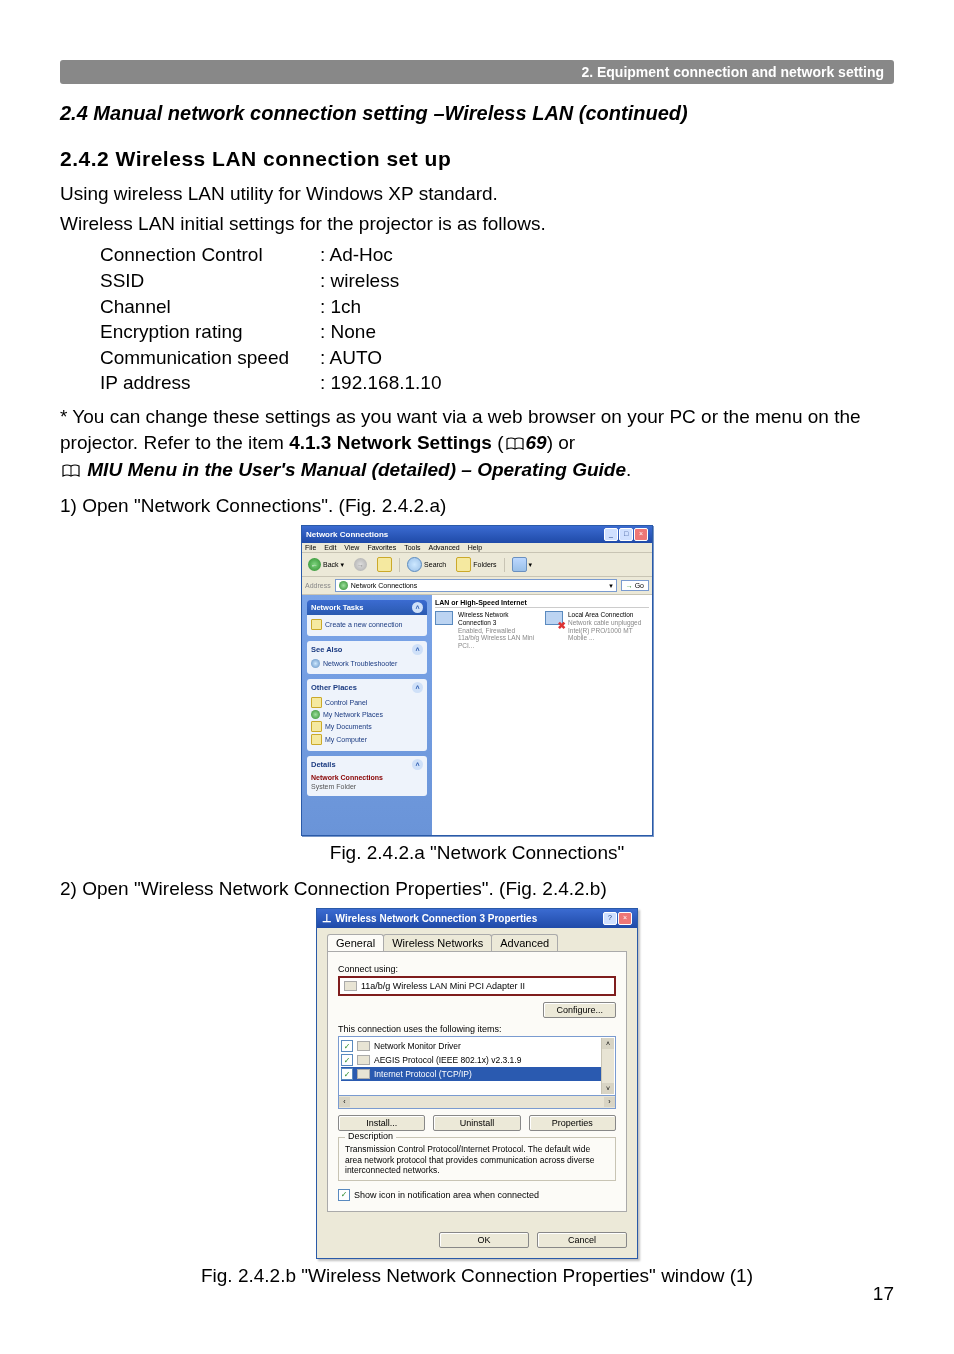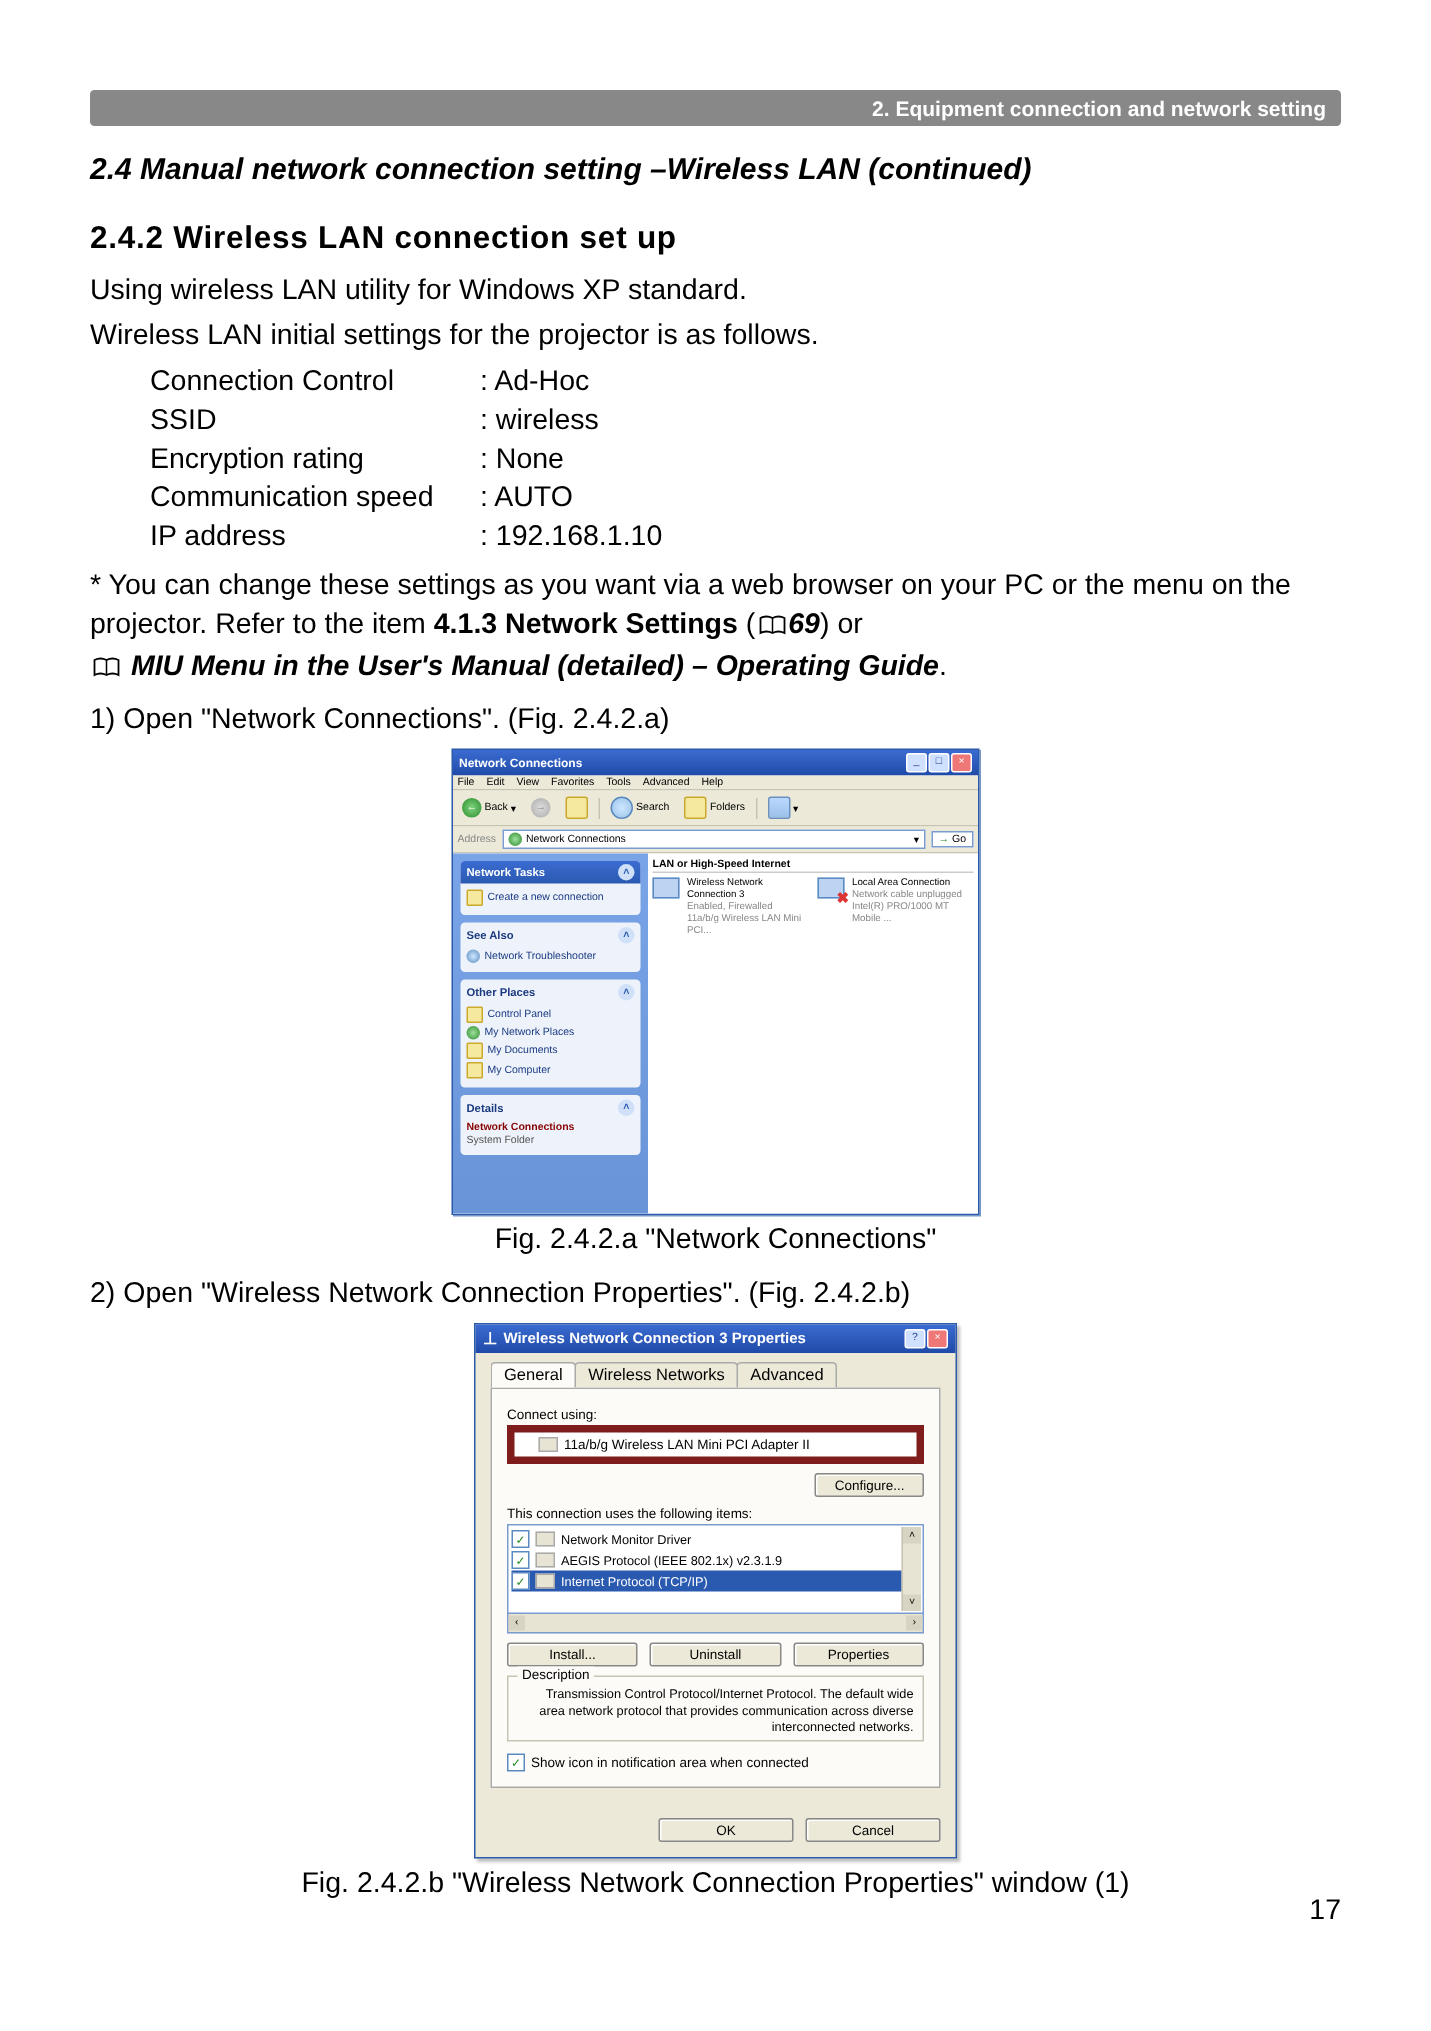--- a/index.html
+++ b/index.html
@@ -302,22 +302,22 @@
   }
   .tab.active { background: #fcfbf7; z-index: 2; }
   .tab-panel {
     background: #fcfbf7;
     border: 1px solid #aaa;
     padding: 10px 10px 8px 10px;
   }
   .dlg-label { font-size: 9px; margin: 2px 0; }
   .dlg-sunken {
     background: #fff;
-    border: 5px solid #7f1d1d;
-    padding: 3px 16px;
+    border: 2px solid #7f1d1d;
+    padding: 3px 4px;
     display: flex;
     align-items: center;
     gap: 4px;
   }
   .dlg-btn {
     background: #ece9d8;
     border: 1px solid #888;
     border-radius: 2px;
     padding: 2px 12px;
     font-size: 9px;
@@ -360,21 +360,20 @@
     margin-top:-1px;
   }
   .hscroll .hbtn { width:11px; height:10px; background:#d8d4c4; text-align:center; font-size:7px; line-height:10px;}
   .btn-row { display: flex; gap: 8px; margin: 6px 0; justify-content: space-between; }
   .btn-row .dlg-btn { flex: 1; text-align: center; }
   .group-box {
     border: 1px solid #c8c4b4;
     padding: 6px 6px 4px 6px;
     margin: 6px 0 2px 0;
     position: relative;
-    text-align: right;
   }
   .group-box .legend {
     position: absolute; top: -7px; left: 6px;
     background: #fcfbf7; padding: 0 3px; font-size: 9px;
   }
   .desc-text { font-size: 8.5px; line-height: 1.25; }
   .chk-row { display: flex; align-items: center; gap: 4px; font-size: 9px; margin: 8px 0 2px 0;}
   .dlg-footer {
     display: flex; justify-content: flex-end; gap: 8px;
     margin-top: 20px;
@@ -396,20 +395,24 @@
   <div class="body-text">Wireless LAN initial settings for the projector is as follows.</div>
 
   <div class="settings-block">
     <div class="settings-row">
       <div class="settings-label">Connection Control</div>
       <div class="settings-value">: Ad-Hoc</div>
     </div>
     <div class="settings-row">
       <div class="settings-label">SSID</div>
       <div class="settings-value">: wireless</div>
+    </div>
+    <div class="settings-row">
+      <div class="settings-label">Channel</div>
+      <div class="settings-value">: 1ch</div>
     </div>
     <div class="settings-row">
       <div class="settings-label">Encryption rating</div>
       <div class="settings-value">: None</div>
     </div>
     <div class="settings-row">
       <div class="settings-label">Communication speed</div>
       <div class="settings-value">: AUTO</div>
     </div>
     <div class="settings-row">

